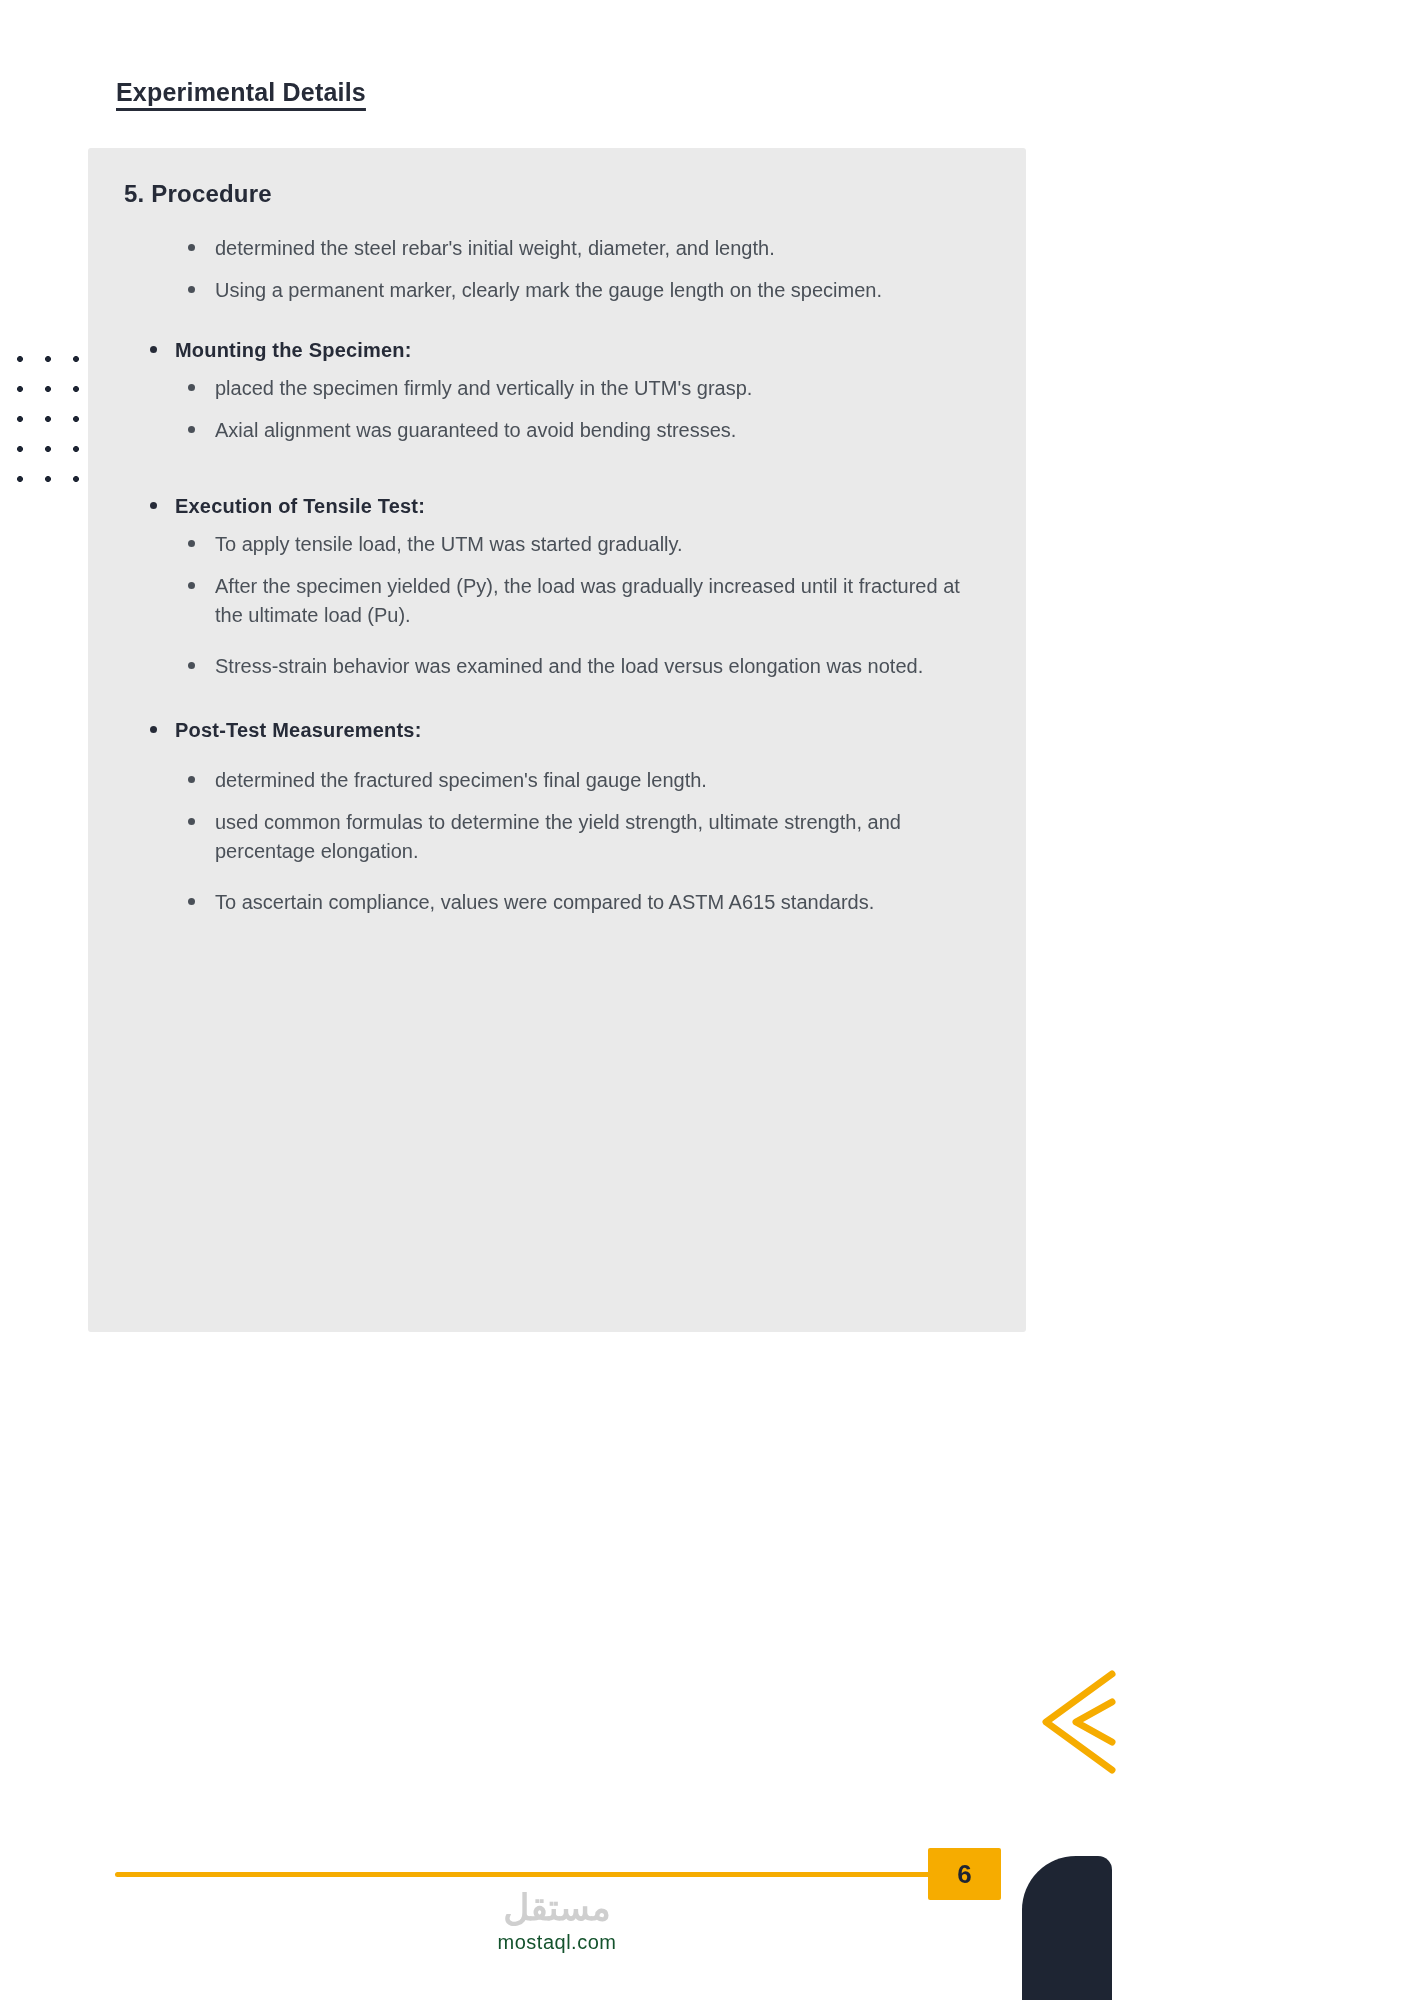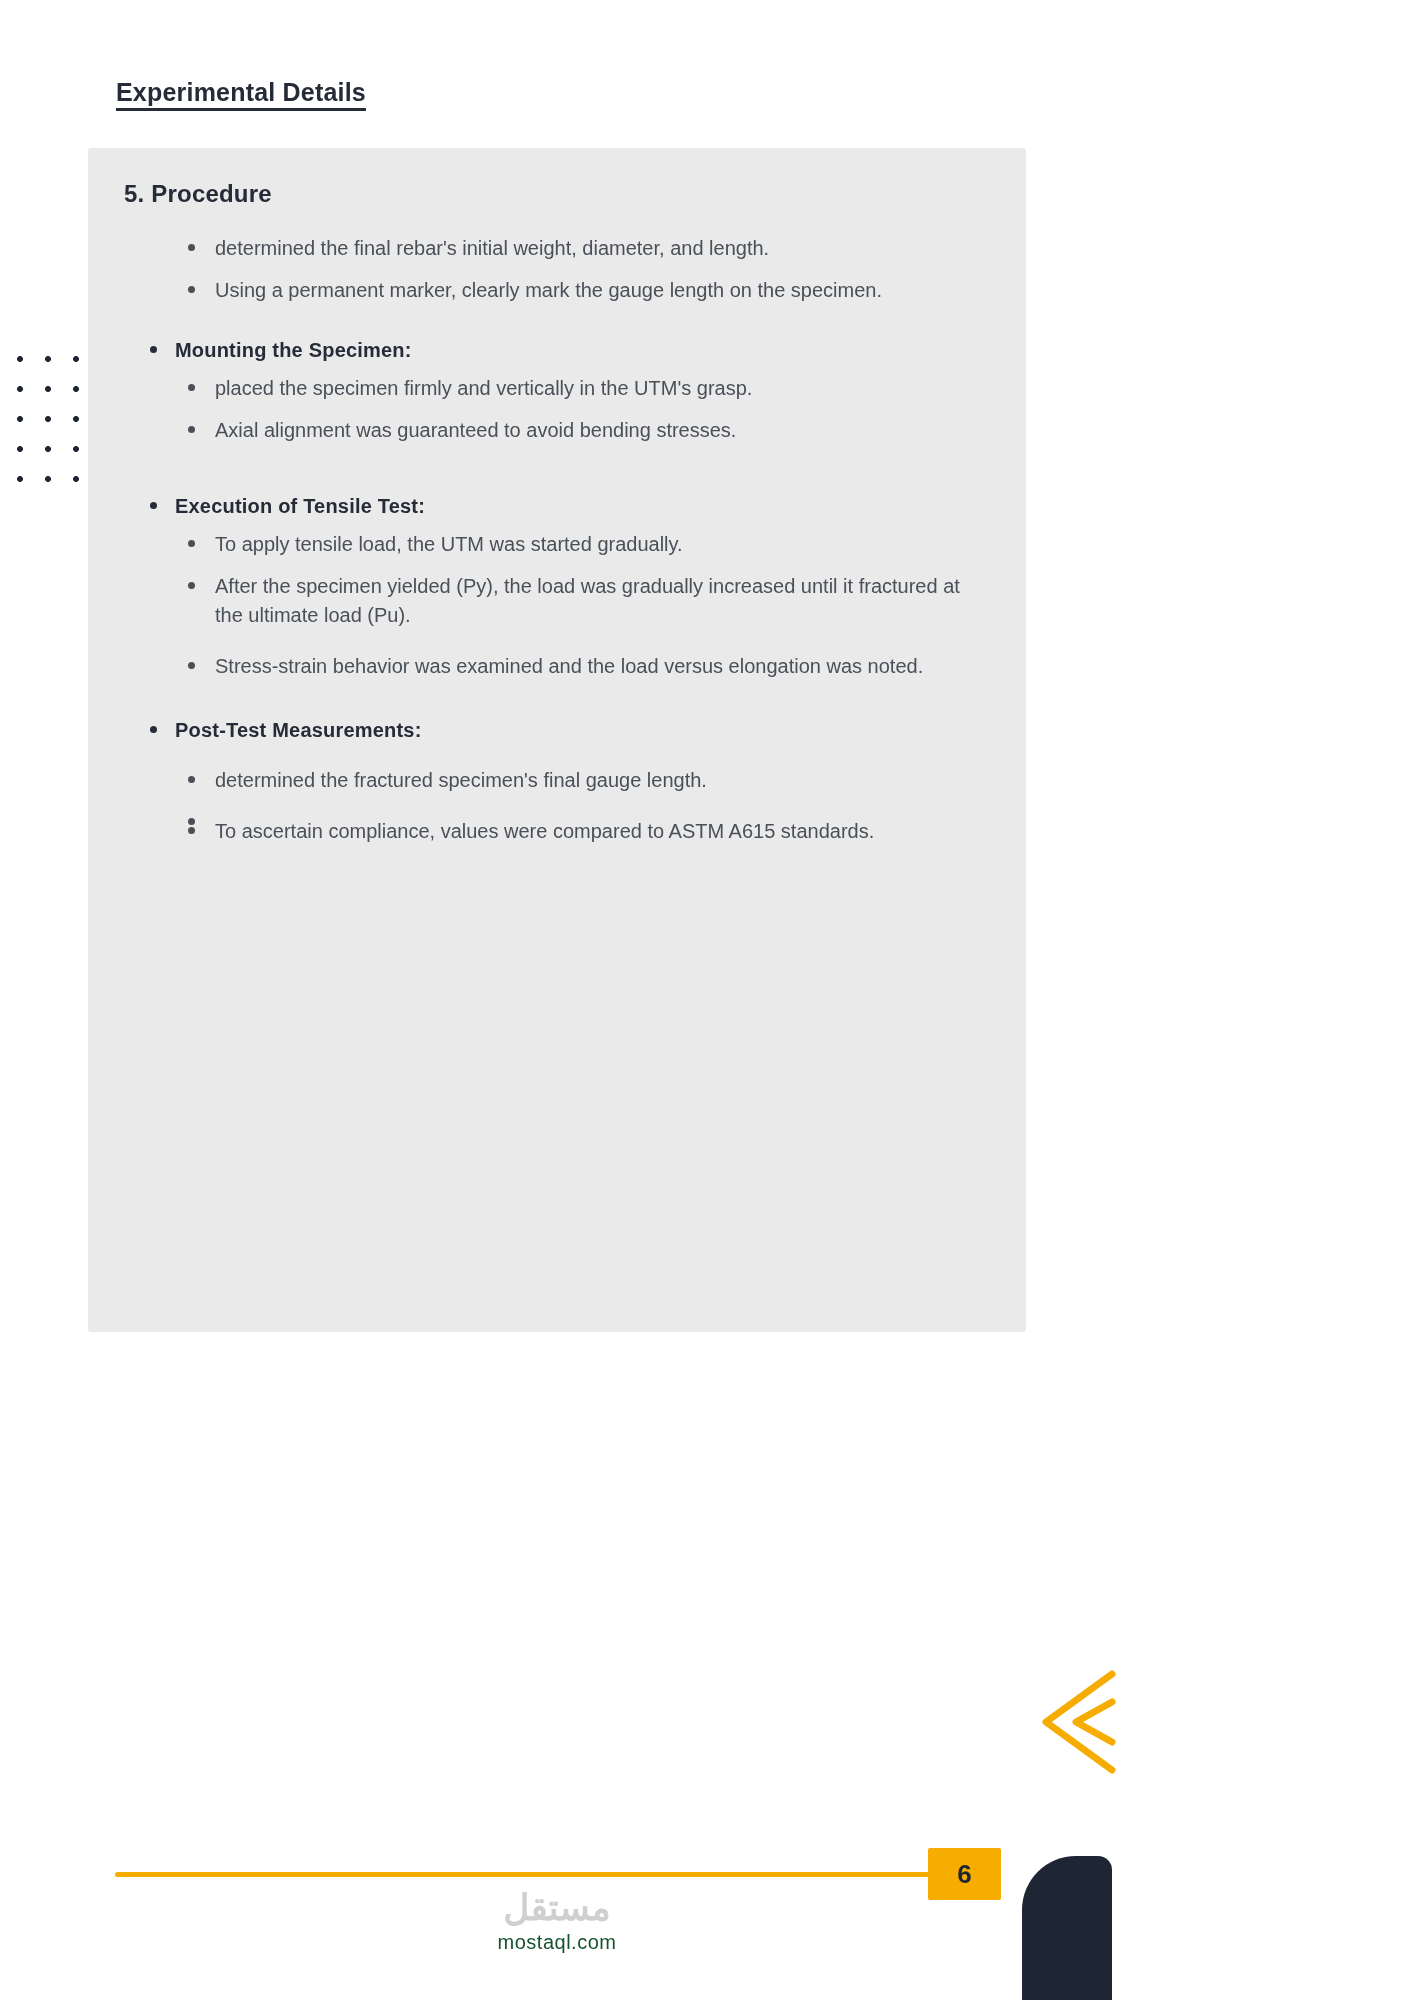--- a/index.html
+++ b/index.html
@@ -125,21 +125,21 @@
   <h1 class="doc-title">Experimental Details</h1>
 
   <div class="dot-grid"></div>
 
   <div class="procedure-box">
     <h2 class="procedure-heading">5. Procedure</h2>
 
     <div class="section s1">
       <div class="lvl2">
         <span class="dot"></span>
-        <span>determined the final rebar's initial weight, diameter, and length.</span>
+        <span>determined the steel rebar's initial weight, diameter, and length.</span>
       </div>
       <div class="lvl2">
         <span class="dot"></span>
         <span>Using a permanent marker, clearly mark the gauge length on the specimen.</span>
       </div>
     </div>
 
     <div class="section s2">
       <div class="lvl1">
         <span class="dot"></span>
@@ -178,20 +178,21 @@
       <div class="lvl1">
         <span class="dot"></span>
         <span>Post-Test Measurements:</span>
       </div>
       <div class="lvl2">
         <span class="dot"></span>
         <span>determined the fractured specimen's final gauge length.</span>
       </div>
       <div class="lvl2">
         <span class="dot"></span>
+        <span>used common formulas to determine the yield strength, ultimate strength, and percentage elongation.</span>
       </div>
       <div class="lvl2 gap-top">
         <span class="dot"></span>
         <span>To ascertain compliance, values were compared to ASTM A615 standards.</span>
       </div>
     </div>
   </div>
 
   <div class="footer-line"></div>
 

